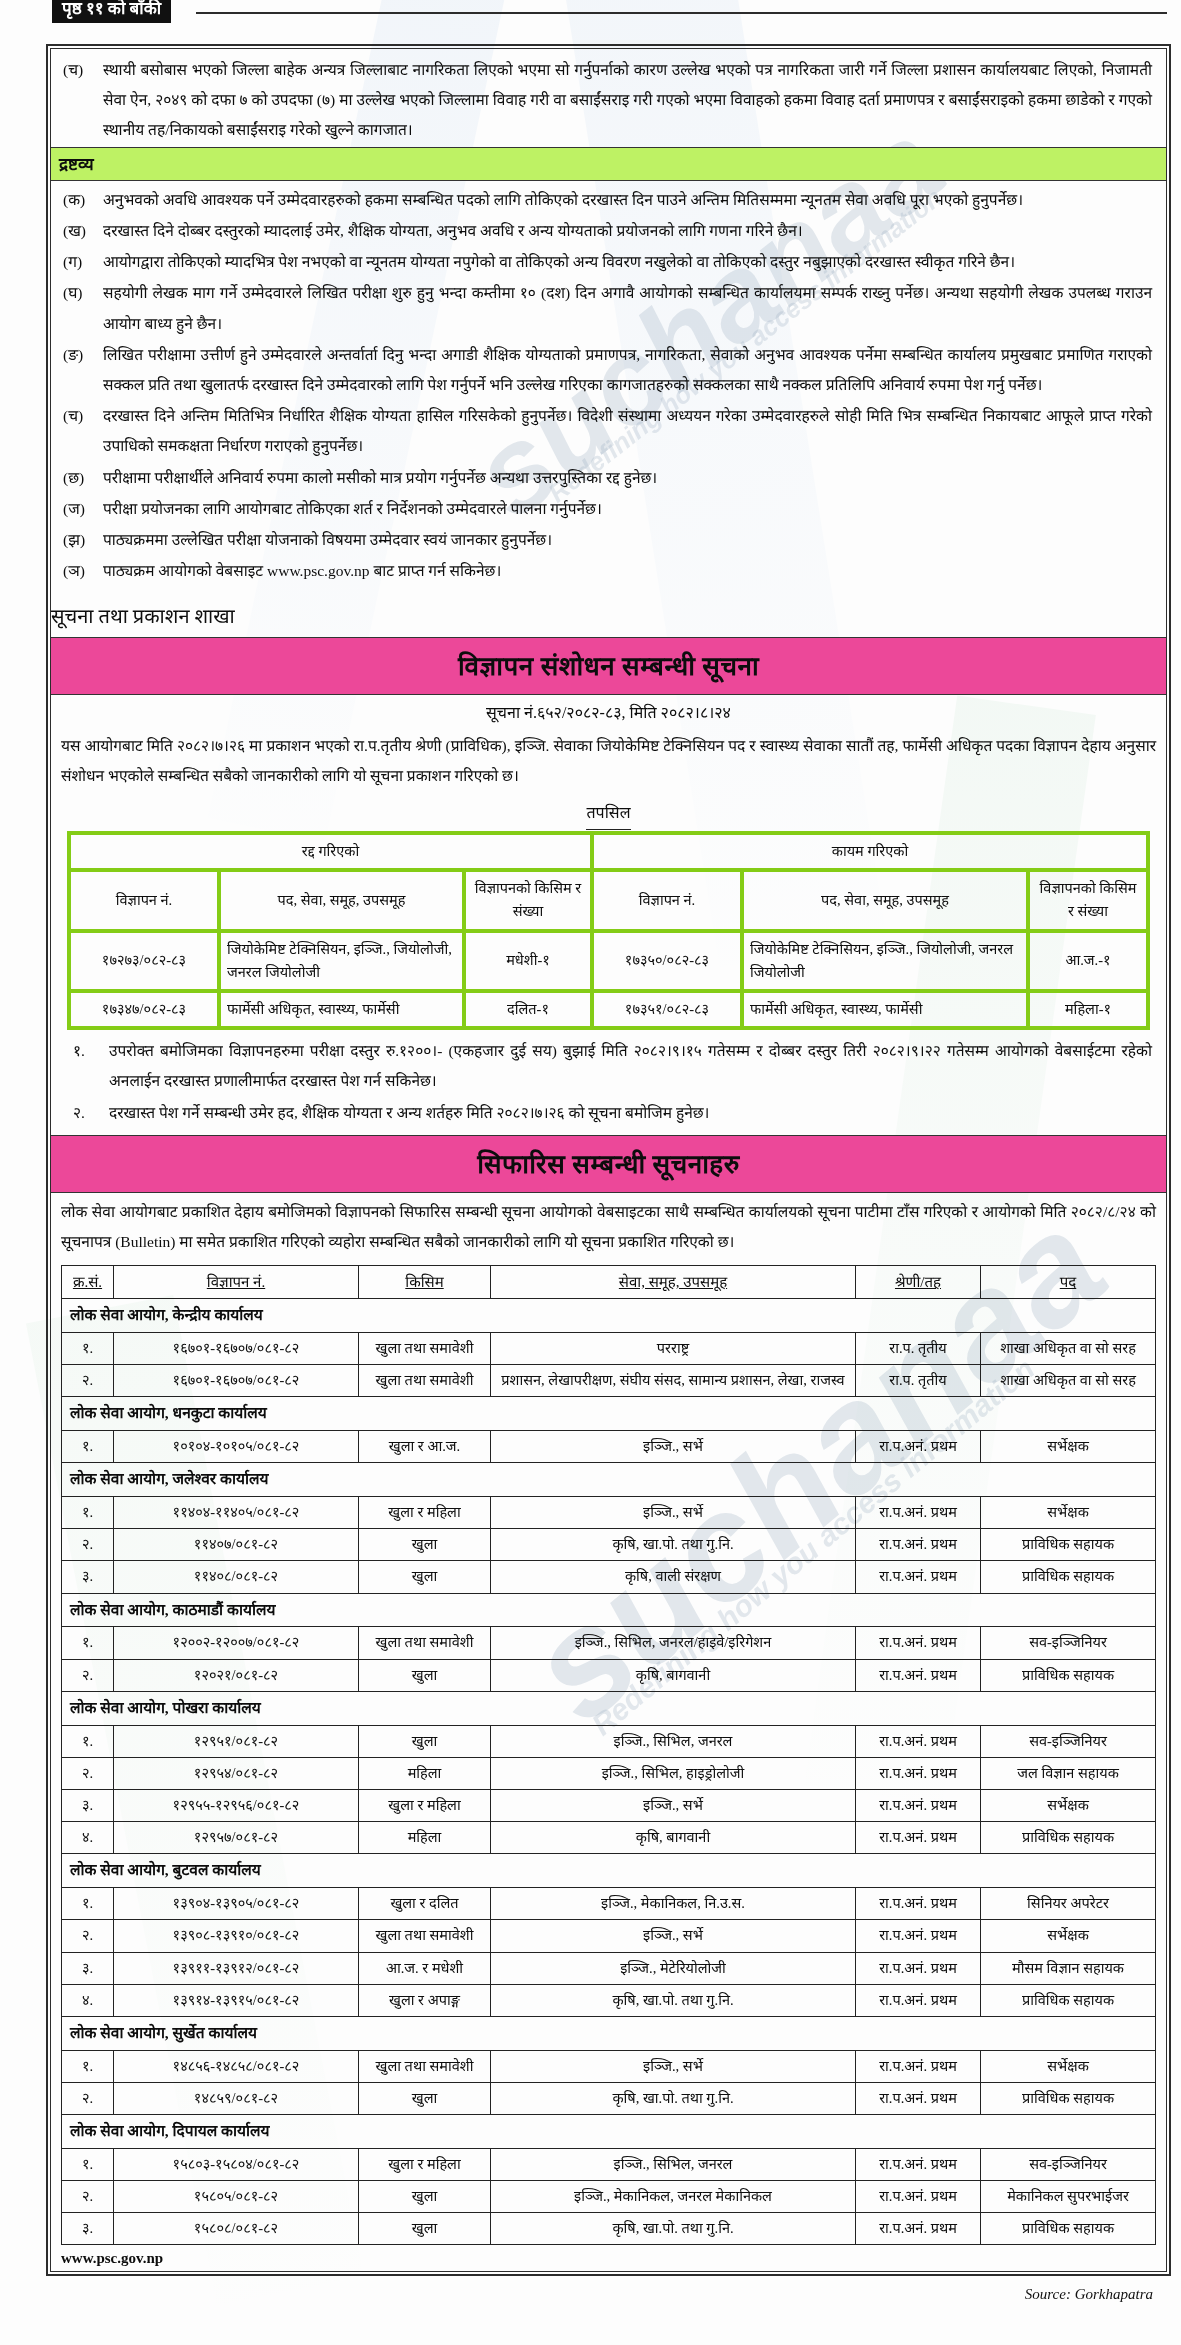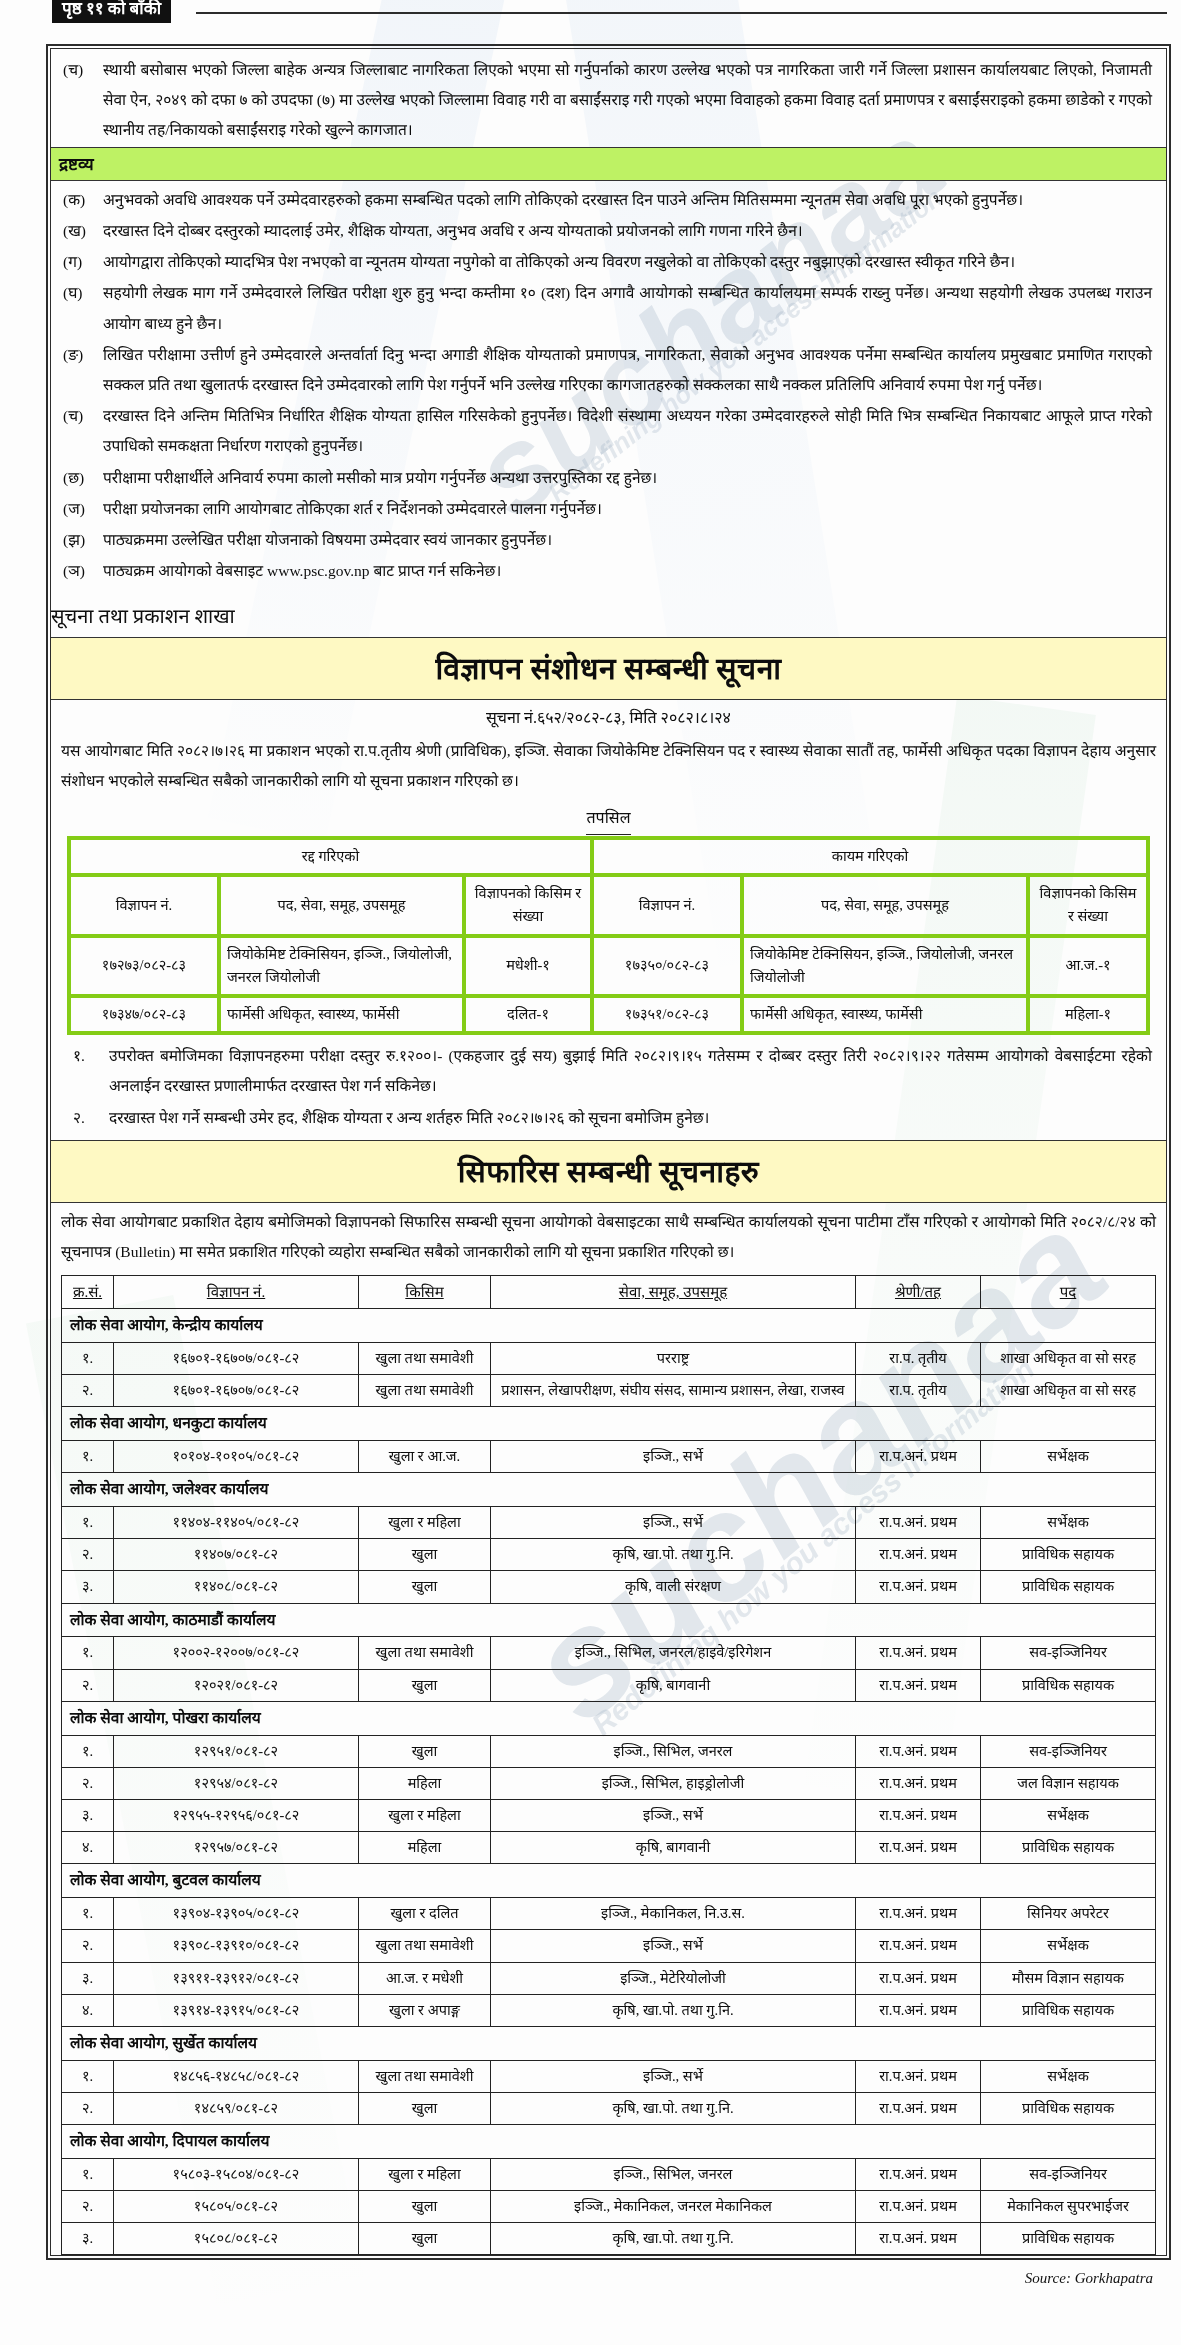--- a/index.html
+++ b/index.html
@@ -124,26 +124,26 @@
 
   .sec-head {
     background: #bef264;
     border-top: 1px solid #333;
     border-bottom: 1px solid #333;
     font-weight: bold;
     font-size: 17px;
     padding: 4px 8px 5px 8px;
   }
   .banner {
-    background: #fef9c3;
+    background: #ec4899;
     border-top: 1.5px solid #333;
     border-bottom: 1.5px solid #333;
     text-align: center;
     font-weight: bold;
-    font-size: 30px;
+    font-size: 26px;
     letter-spacing: .5px;
     padding: 9px 0 11px 0;
   }
   .center-line {
     text-align: center;
     font-size: 16px;
     padding: 6px 0 4px 0;
     font-weight: normal;
   }
   .center-head {
@@ -562,20 +562,21 @@
               <td>१५८०८/०८१-८२</td>
               <td>खुला</td>
               <td>कृषि, खा.पो. तथा गु.नि.</td>
               <td>रा.प.अनं. प्रथम</td>
               <td>प्राविधिक सहायक</td>
             </tr>
 
           </tbody>
         </table>
 
+        <div class="footer-url">www.psc.gov.np</div>
 
       </div>
     </div>
 
     <div class="source">Source: Gorkhapatra</div>
 
   </div>
 </div>
 
 </body></html>

